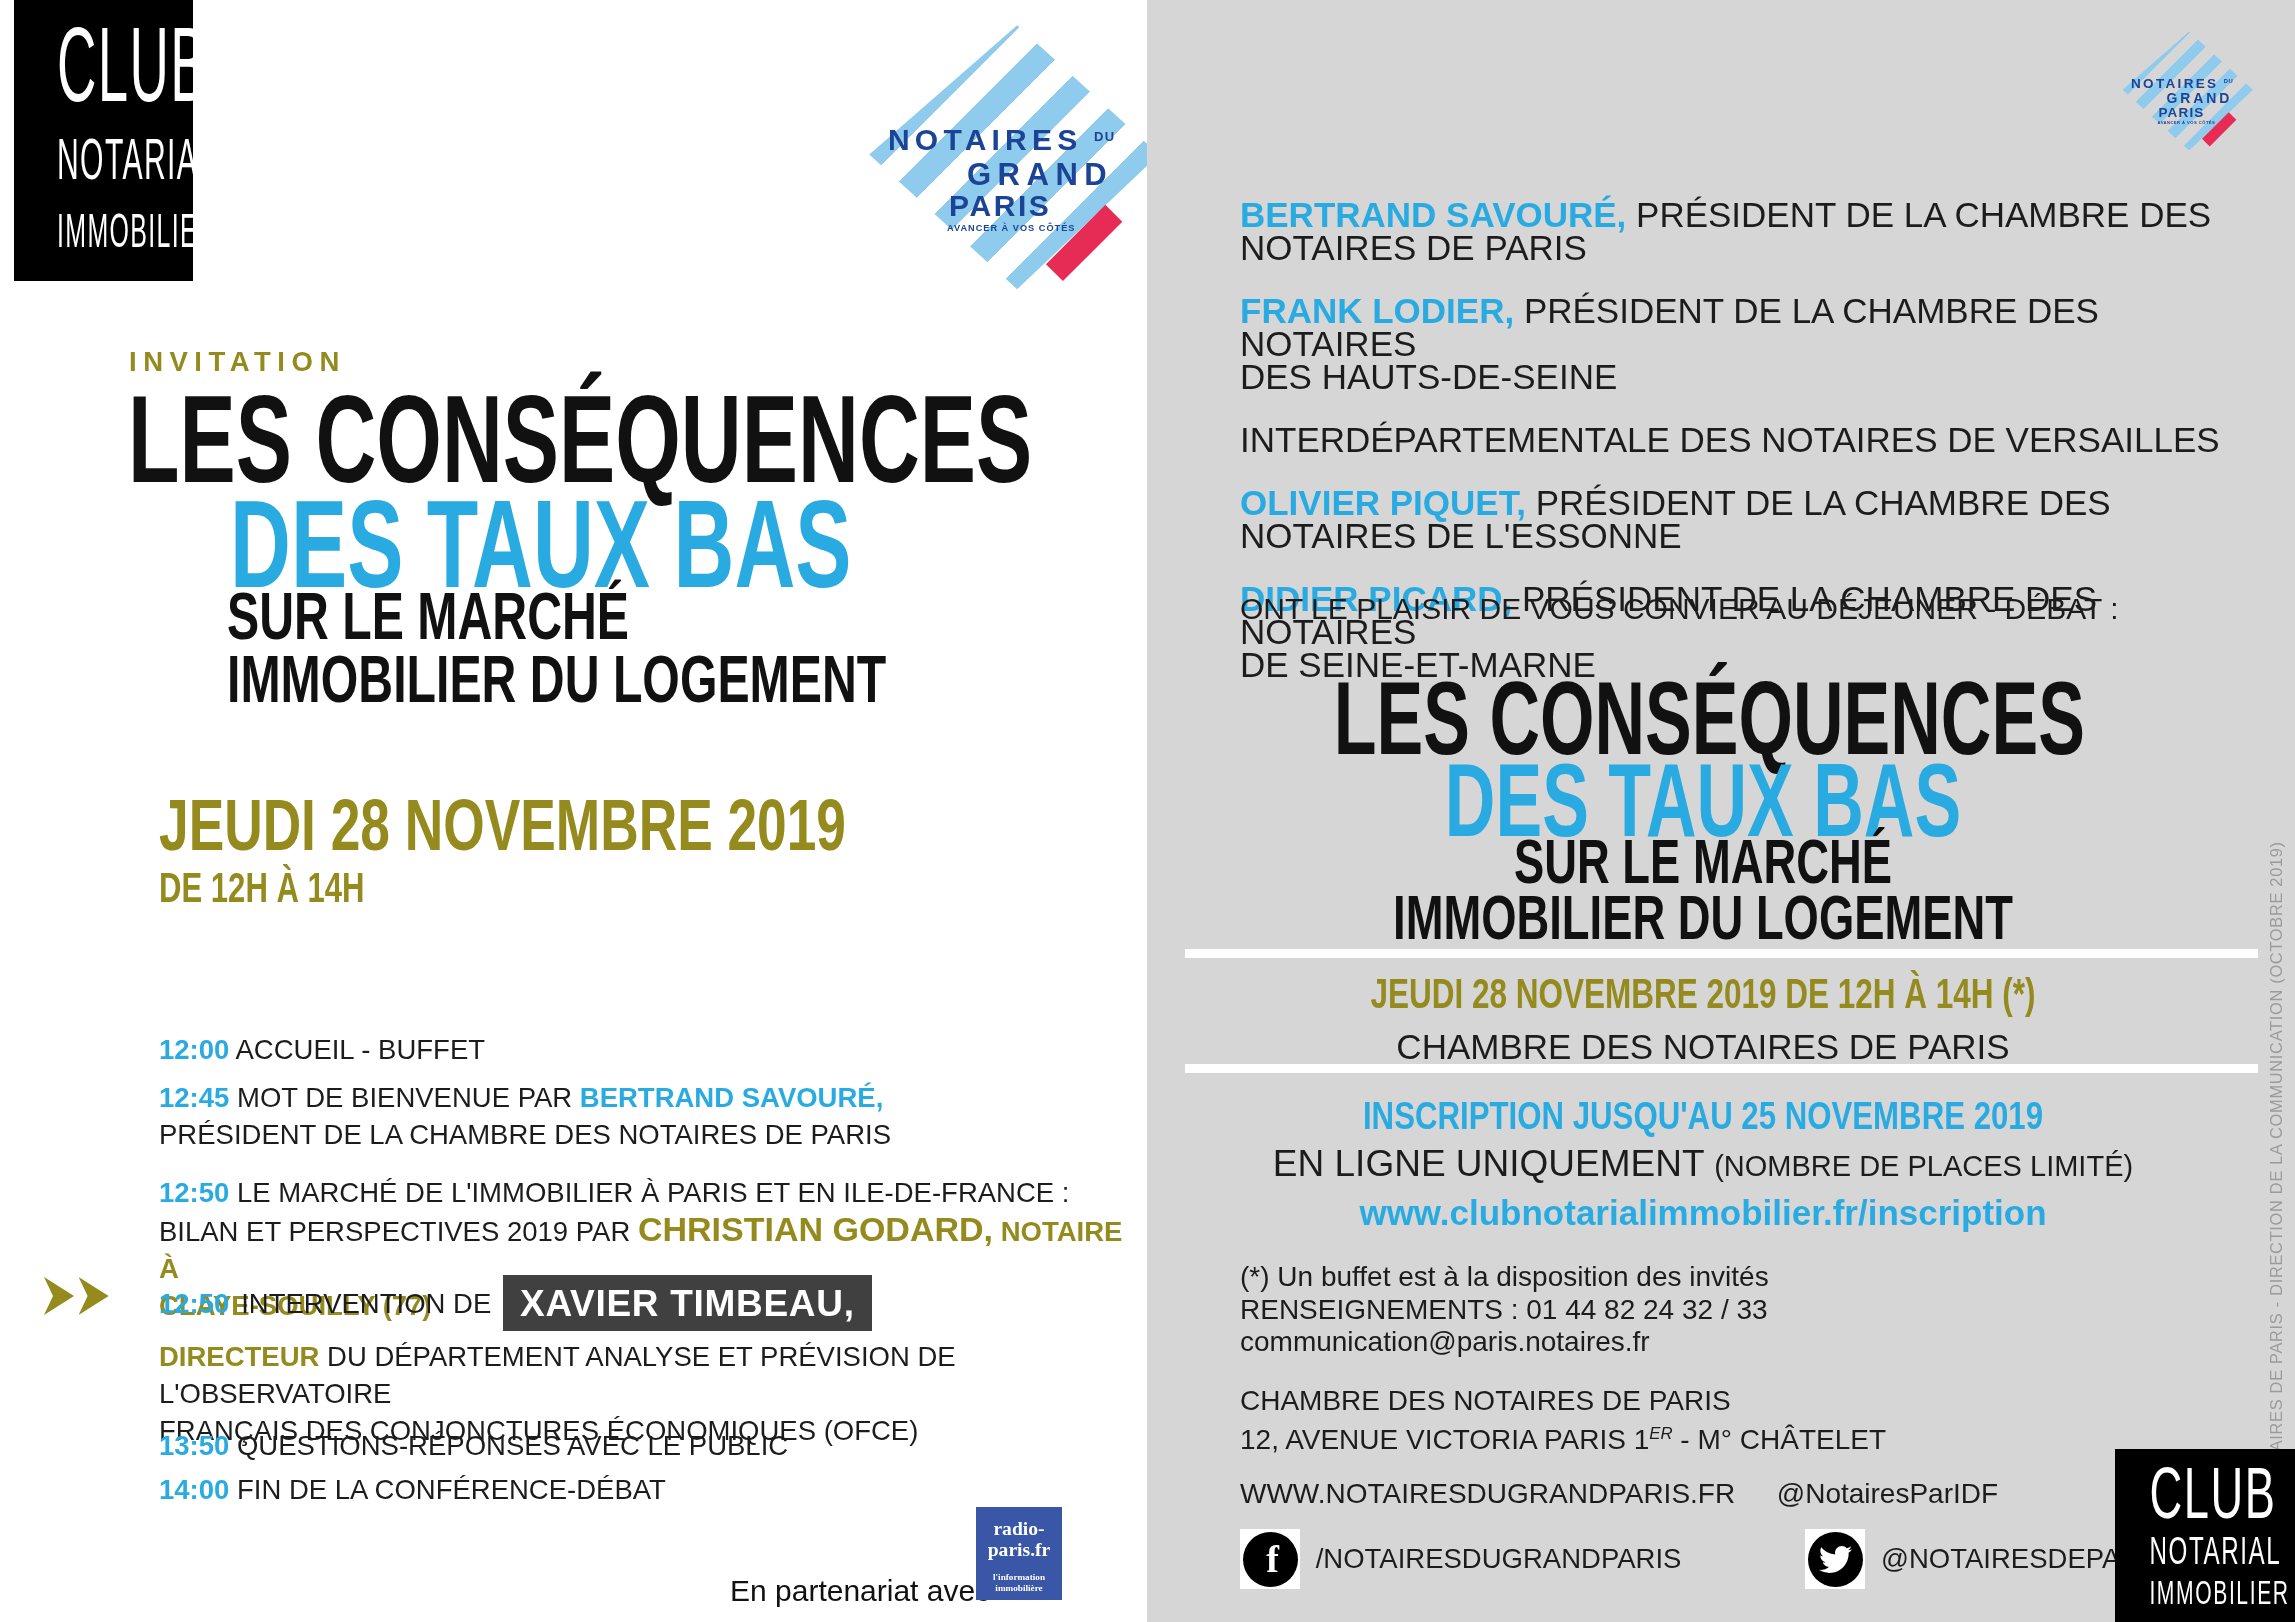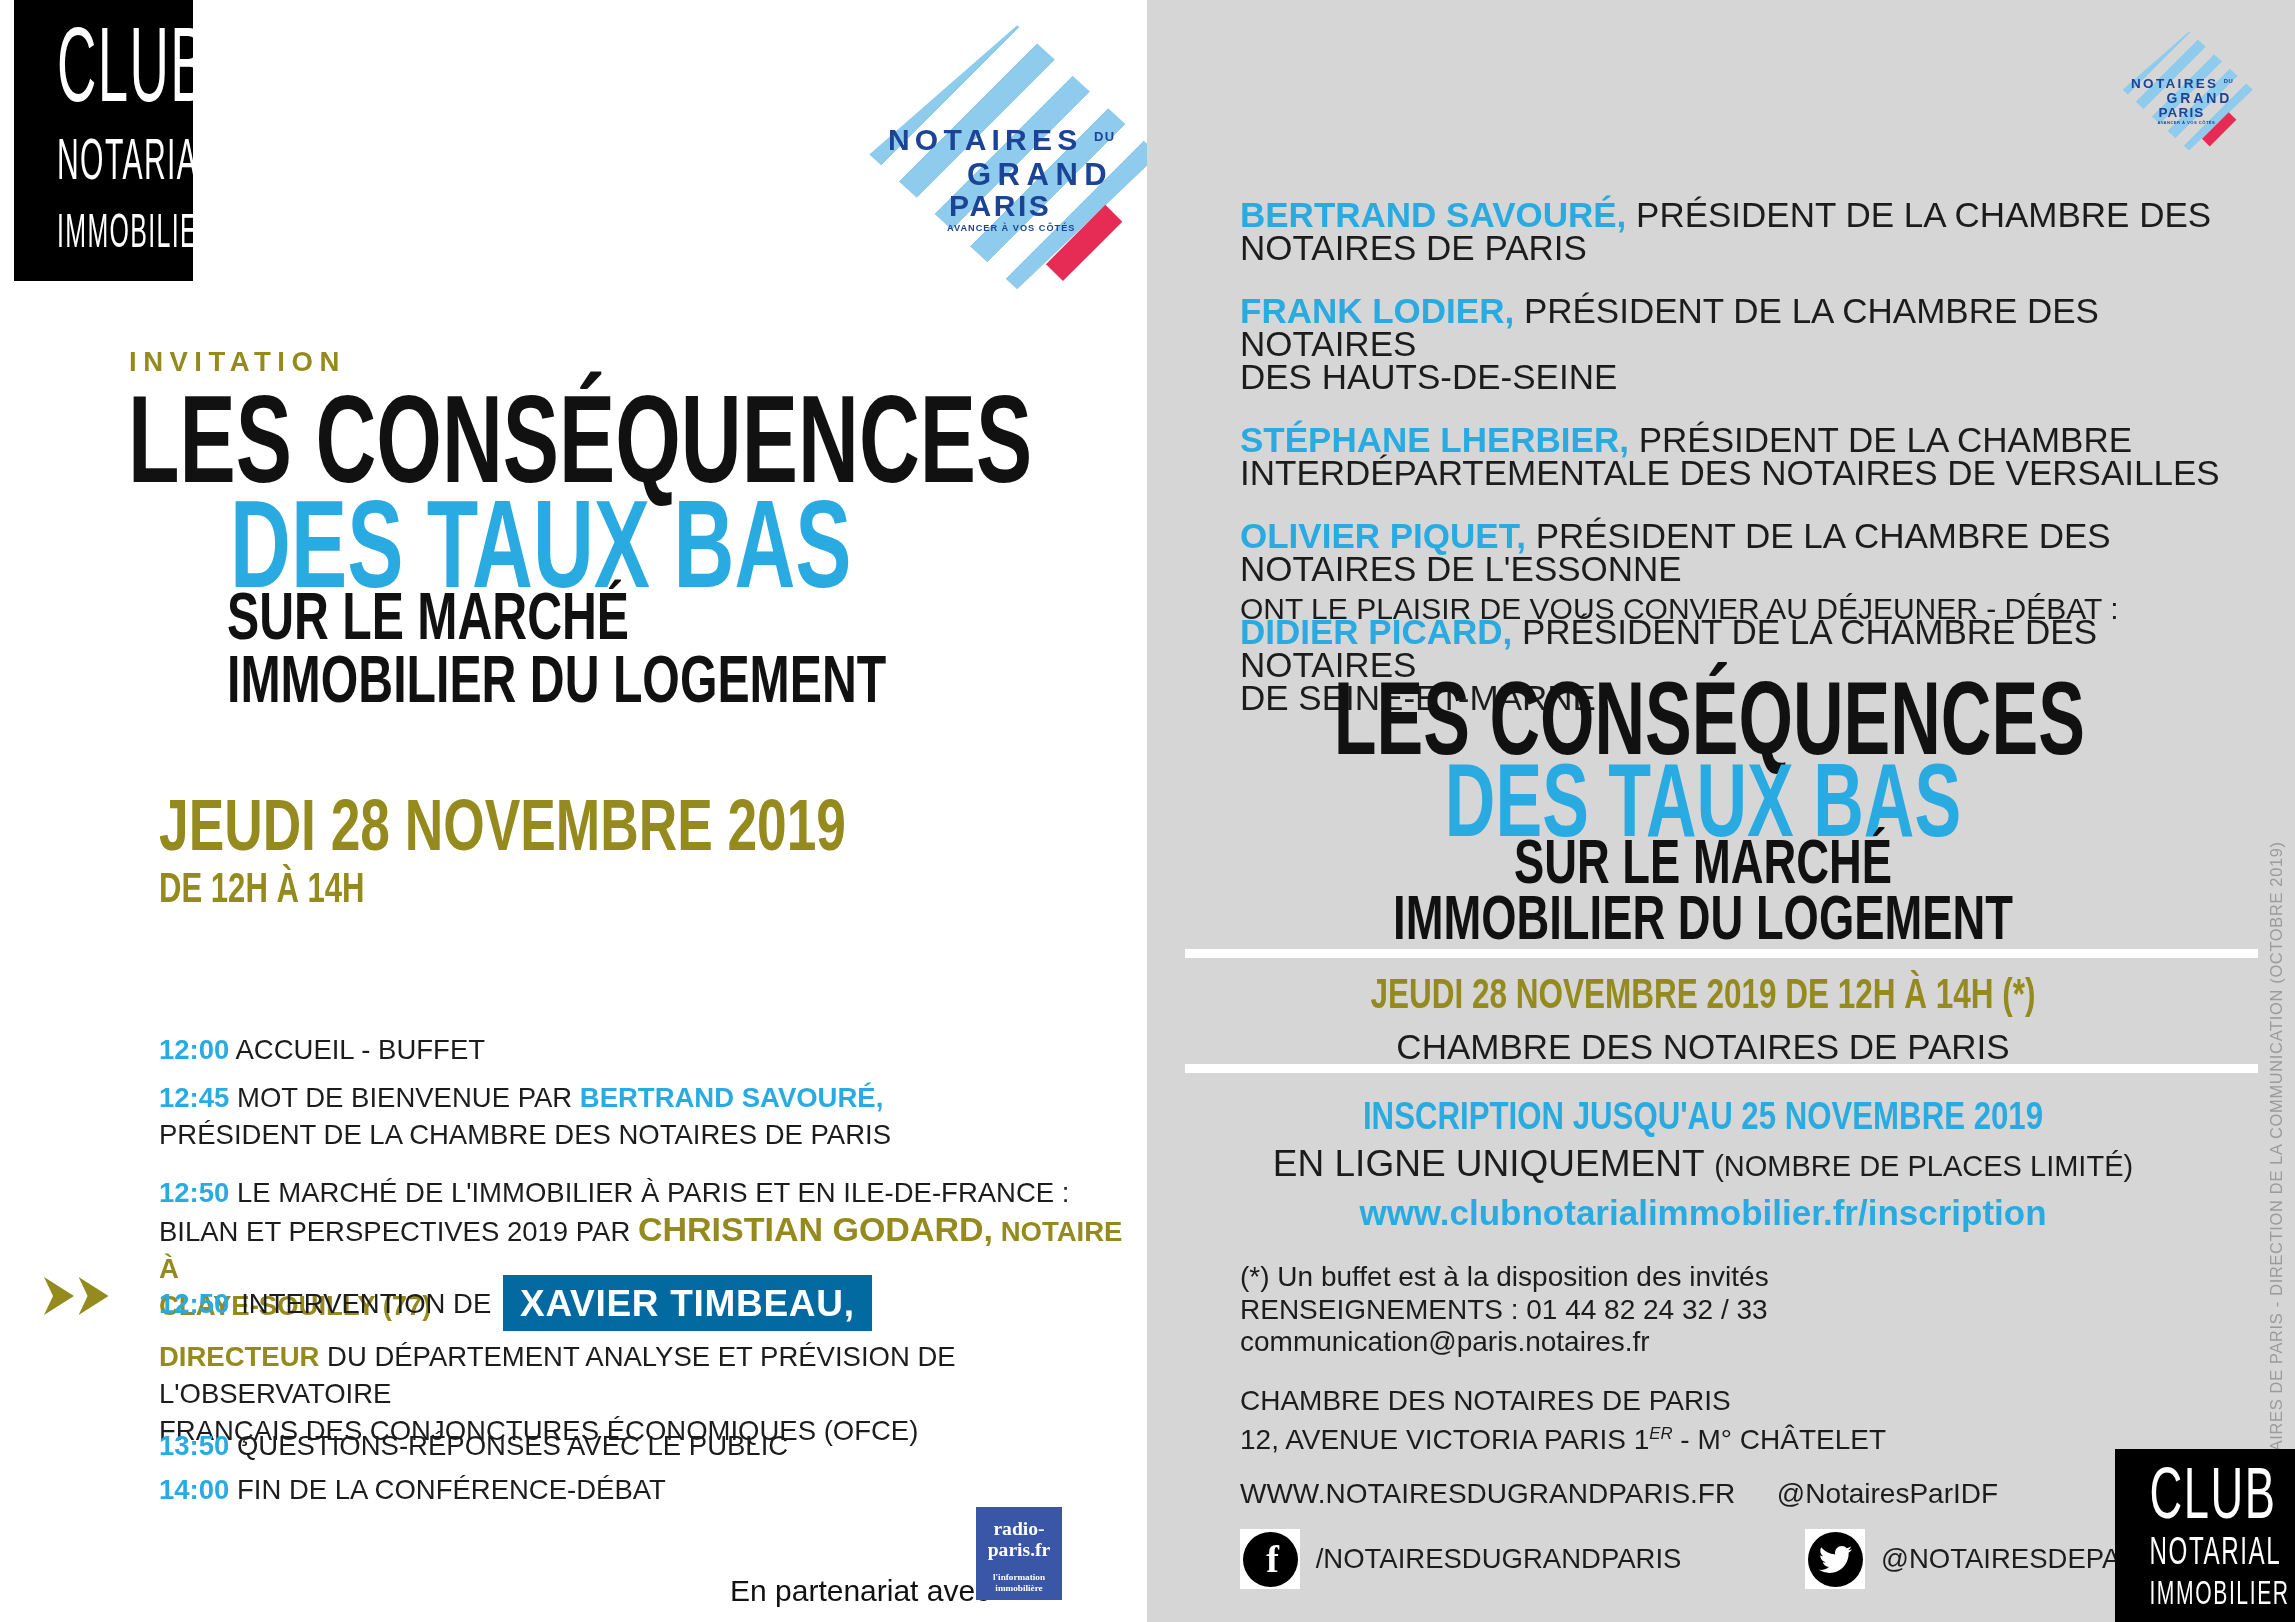--- a/index.html
+++ b/index.html
@@ -53,21 +53,21 @@
   .l-t3{position:absolute;left:99px;top:209px;font-size:67px;font-weight:bold;transform:scaleX(.72);}
   .l-t4{position:absolute;left:99px;top:272px;font-size:67px;font-weight:bold;transform:scaleX(.72);}
   .l-date{position:absolute;left:159px;top:784px;color:#948A1E;}
   .l-d1{position:absolute;left:0;top:0;font-size:72px;font-weight:bold;transform:scaleX(.74);}
   .l-d2{position:absolute;left:0;top:80px;font-size:42px;font-weight:bold;transform:scaleX(.74);}
   .l-moderator{position:absolute;left:159px;top:963px;font-size:31px;color:#2b2b2b;}
   .schedule{position:absolute;left:159px;top:1021px;width:968px;font-size:27.5px;color:#1c1c1c;}
   .sch-item{position:absolute;left:0;line-height:37px;}
   .sch-time{color:#29ABE2;font-weight:bold;}
   .sch-row4{display:flex;align-items:center;gap:11.8px;height:60px;}
-  .xavier-box{background:#0369a1;color:#ffffff;font-weight:bold;font-size:37px;line-height:1;padding:10.5px 17px 9.2px 17px;letter-spacing:0.7px;text-align:right;}
+  .xavier-box{background:#404040;color:#ffffff;font-weight:bold;font-size:37px;line-height:1;padding:10.5px 17px 9.2px 17px;letter-spacing:0.7px;text-align:right;}
   .chevrons{position:absolute;left:44px;top:1277px;display:flex;gap:4.6px;}
   .chev{width:30px;height:38px;background:#948A1E;clip-path:polygon(0 0,100% 50%,0 100%,30% 50%);}
   .partnership{position:absolute;left:730px;top:1574px;font-size:30px;color:#111;}
   .radio-box{position:absolute;left:976px;top:1507px;width:86px;height:93px;background:#3A57A7;color:#fff;
      font-family:"Liberation Serif", serif;text-align:center;}
   .radio-box .r1{font-size:19.6px;font-weight:bold;line-height:21.6px;margin-top:10.5px;}
   .radio-box .r2{font-size:19.6px;font-weight:bold;line-height:21.6px;}
   .radio-box .r3{font-size:9.2px;font-weight:bold;line-height:11px;margin-top:11.8px;}
   .radio-box .r4{font-size:9.2px;font-weight:bold;line-height:11px;}
 
@@ -222,24 +222,20 @@
 
       </div>
       <div class="pres">
         <div class="pres-line">
           <span class="pres-name">FRANK LODIER,</span>
           <span>PRÉSIDENT DE LA CHAMBRE DES NOTAIRES</span>
         </div>
         <div class="pres-line pres-role2">DES HAUTS-DE-SEINE</div>
       </div>
       <div class="pres">
-        <div class="pres-line">
-          <span class="pres-name">STÉPHANE LHERBIER,</span>
-          <span>PRÉSIDENT DE LA CHAMBRE</span>
-        </div>
         <div class="pres-line pres-role2">INTERDÉPARTEMENTALE DES NOTAIRES DE VERSAILLES</div>
       </div>
       <div class="pres">
         <div class="pres-line">
           <span class="pres-name">OLIVIER PIQUET,</span>
           <span>PRÉSIDENT DE LA CHAMBRE DES NOTAIRES DE L'ESSONNE</span>
         </div>
 
       </div>
       <div class="pres">

